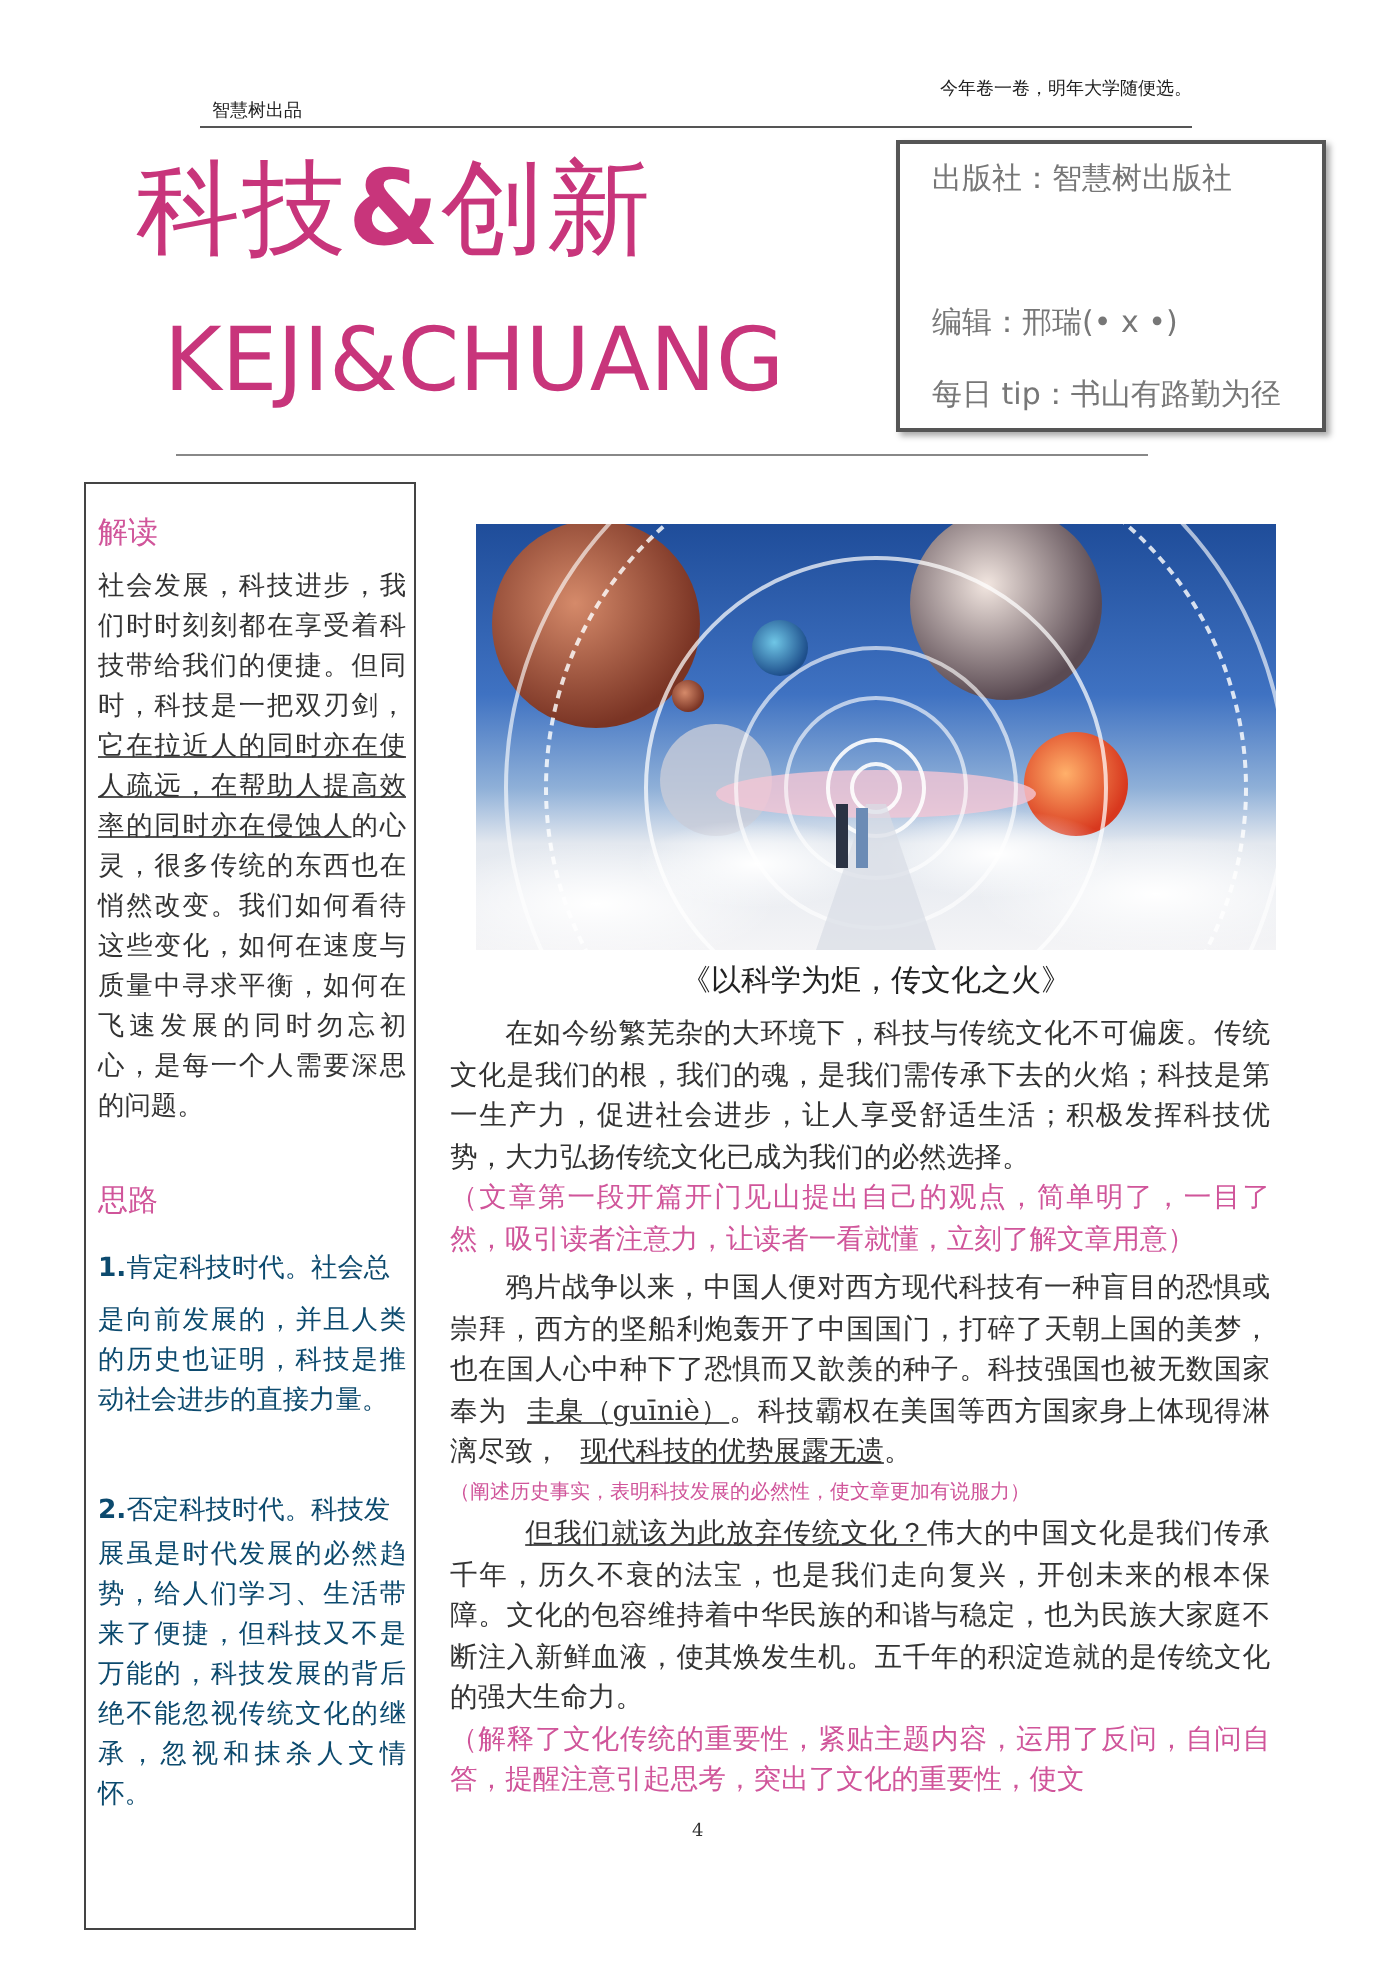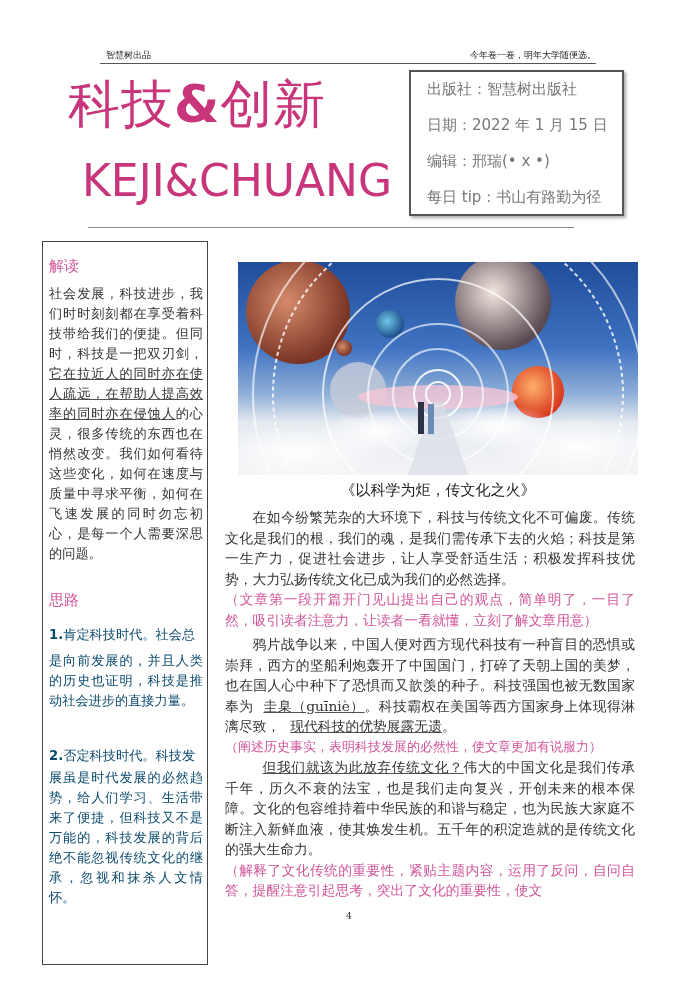--- a/index.html
+++ b/index.html
@@ -1,31 +1,31 @@
 <!DOCTYPE html>
 <html><head>
 <meta charset="utf-8">
 <style>
   html, body { margin: 0; padding: 0; background: #ffffff; }
   body { width: 700px; height: 986px; position: relative; overflow: hidden;
          font-family: "DejaVu Serif", "Liberation Serif", serif; color: #333; }
 
   .top-left { position: absolute; left: 106px; top: 49px; font-size: 9px; color: #222;
               font-family: Liberation Mono, monospace; text-align: right; }
-  .top-right { position: absolute; right: 104px; top: 49px; font-size: 9px; color: #222;
+  .top-right { position: absolute; right: 104px; top: 38px; font-size: 9px; color: #222;
                font-family: "DejaVu Sans", sans-serif; margin-left: 48px; }
   .top-rule { position: absolute; left: 100px; top: 63px; width: 496px; height: 1px; background: #555; }
 
   .title-cn { position: absolute; left: 68px; top: 70px; font-size: 52px; color: #c8357b;
               font-family: "DejaVu Sans", sans-serif; font-weight: 300; letter-spacing: 1px; }
   .title-cn .amp { font-weight: bold; }
   .title-en { position: absolute; left: 82px; top: 155px; font-size: 44px; color: #c8357b;
               font-family: "DejaVu Sans", sans-serif; font-weight: normal; letter-spacing: 0px; }
 
-  .info-box { position: absolute; left: 409px; top: 70px; width: 211px; height: 142px;
+  .info-box { position: absolute; left: 448px; top: 70px; width: 211px; height: 142px;
               border: 2px solid #555; box-shadow: 2px 2px 3px #aaa; background: #fff; }
   .info-line { position: absolute; left: 16px; font-size: 15px; color: #777;
                font-family: "DejaVu Sans", sans-serif; white-space: nowrap; }
 
   .bottom-rule { position: absolute; left: 88px; top: 227px; width: 486px; height: 1px; background: #888; }
 
   .sidebar { position: absolute; left: 42px; top: 241px; width: 164px; height: 722px;
              border: 1px solid #444; }
   .side-heading { position: absolute; left: 6px; font-size: 15px; color: #d0559a; }
   .side-body { position: absolute; left: 6px; width: 154px; font-size: 13.2px; line-height: 20px;
@@ -53,21 +53,20 @@
 <div>
   <div class="top-left">智慧树出品</div>
   <div class="top-right">今年卷一卷，明年大学随便选。</div>
   <div class="top-rule"></div>
 
   <div class="title-cn"><span>科技</span><span class="amp">&amp;</span><span>创新</span></div>
   <div class="title-en">KEJI&amp;CHUANG</div>
 
   <div class="info-box">
     <div class="info-line" style="top:8px">出版社：智慧树出版社</div>
-    <div class="info-line" style="top:44px">日期：2022 年 1 月 15 日</div>
     <div class="info-line" style="top:80px">编辑：邢瑞(• x •)</div>
     <div class="info-line" style="top:116px">每日 tip：书山有路勤为径</div>
   </div>
 
   <div class="bottom-rule"></div>
 
   <div class="sidebar">
     <div class="side-heading" style="top:15px">解读</div>
     <div class="side-body" style="top:42px"><span>社会发展，科技进步，我们时时刻刻都在享受着科技带给我们的便捷。但同时，科技是一把双刃剑，</span><u>它在拉近人的同时亦在使人疏远，在帮助人提高效率的同时亦在侵蚀人</u><span>的心灵，很多传统的东西也在悄然改变。我们如何看待这些变化，如何在速度与质量中寻求平衡，如何在飞速发展的同时勿忘初心，是每一个人需要深思的问题。</span></div>
 
@@ -130,19 +129,19 @@
       <rect x="180" y="140" width="6" height="32" fill="#2b3344"></rect>
       <rect x="190" y="142" width="6" height="30" fill="#6b8bb5"></rect>
     </svg>
   </div>
   <div class="caption">《以科学为炬，传文化之火》</div>
 
   <div class="main" style="top:507px">
     <div class="indent">在如今纷繁芜杂的大环境下，科技与传统文化不可偏废。传统文化是我们的根，我们的魂，是我们需传承下去的火焰；科技是第一生产力，促进社会进步，让人享受舒适生活；积极发挥科技优势，大力弘扬传统文化已成为我们的必然选择。</div>
     <div class="note">（文章第一段开篇开门见山提出自己的观点，简单明了，一目了然，吸引读者注意力，让读者一看就懂，立刻了解文章用意）</div>
     <div class="indent" style="margin-top:4px"><span>鸦片战争以来，中国人便对西方现代科技有一种盲目的恐惧或崇拜，西方的坚船利炮轰开了中国国门，打碎了天朝上国的美梦，也在国人心中种下了恐惧而又歆羡的种子。科技强国也被无数国家奉为</span><span class="ul">圭臬（guīniè）</span><span>。科技霸权在美国等西方国家身上体现得淋漓尽致，</span><span class="ul">现代科技的优势展露无遗</span><span>。</span></div>
-    <div class="note" style="font-size:13px">（阐述历史事实，表明科技发展的必然性，使文章更加有说服力）</div>
+    <div class="note" style="font-size:10px">（阐述历史事实，表明科技发展的必然性，使文章更加有说服力）</div>
     <div class="indent"><span class="ul">但我们就该为此放弃传统文化？</span><span>伟大的中国文化是我们传承千年，历久不衰的法宝，也是我们走向复兴，开创未来的根本保障。文化的包容维持着中华民族的和谐与稳定，也为民族大家庭不断注入新鲜血液，使其焕发生机。五千年的积淀造就的是传统文化的强大生命力。</span></div>
     <div class="note">（解释了文化传统的重要性，紧贴主题内容，运用了反问，自问自答，提醒注意引起思考，突出了文化的重要性，使文</div>
   </div>
 
   <div class="page-num">4</div>
 </div>
 
 </body></html>

